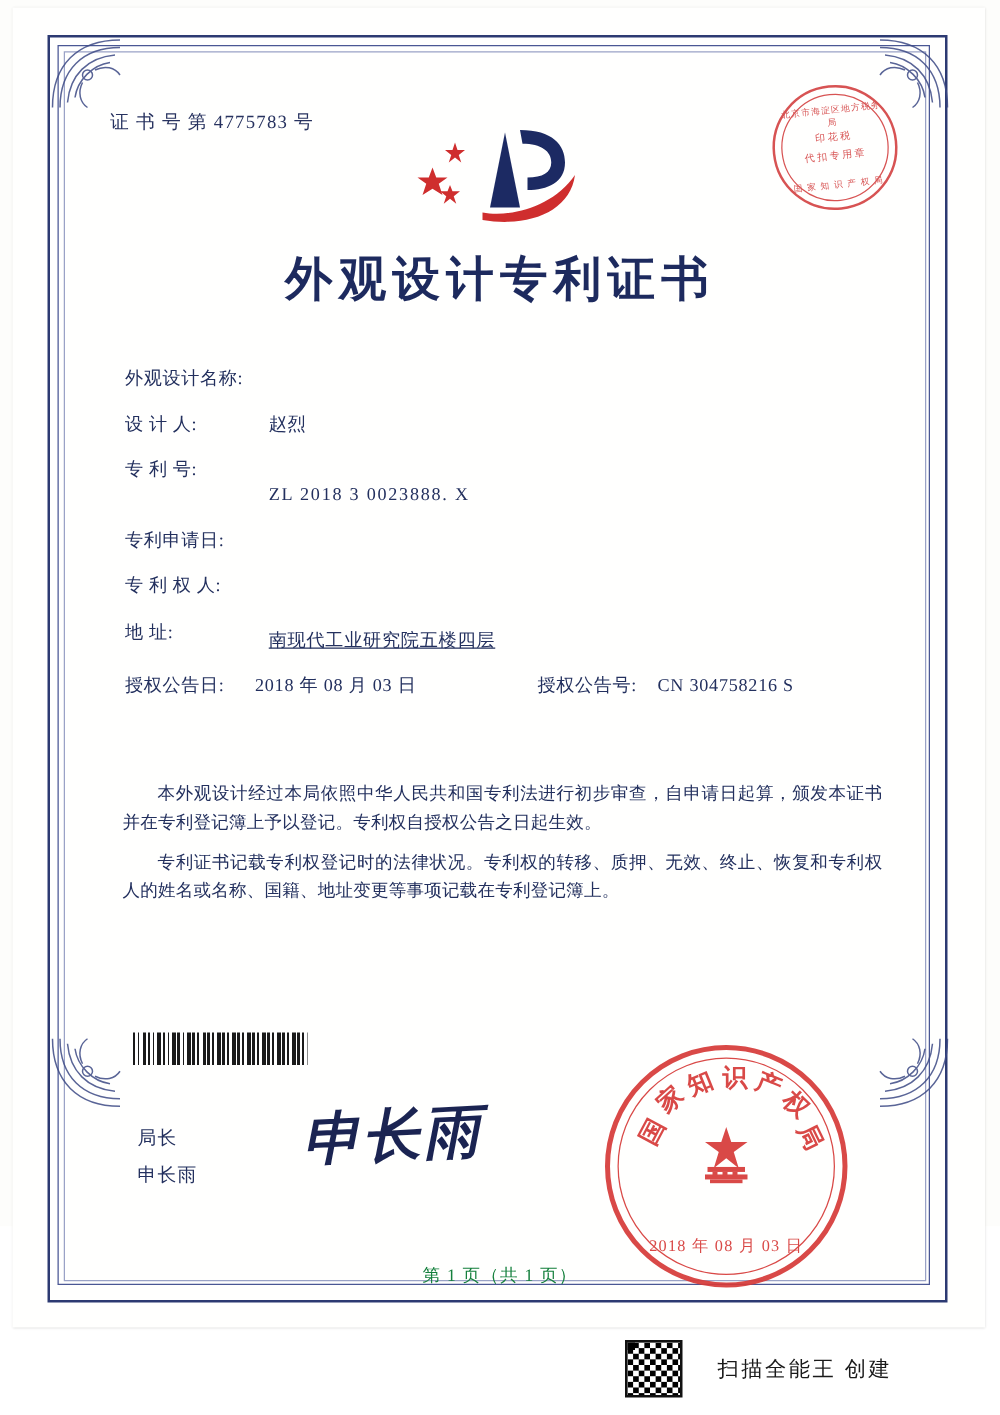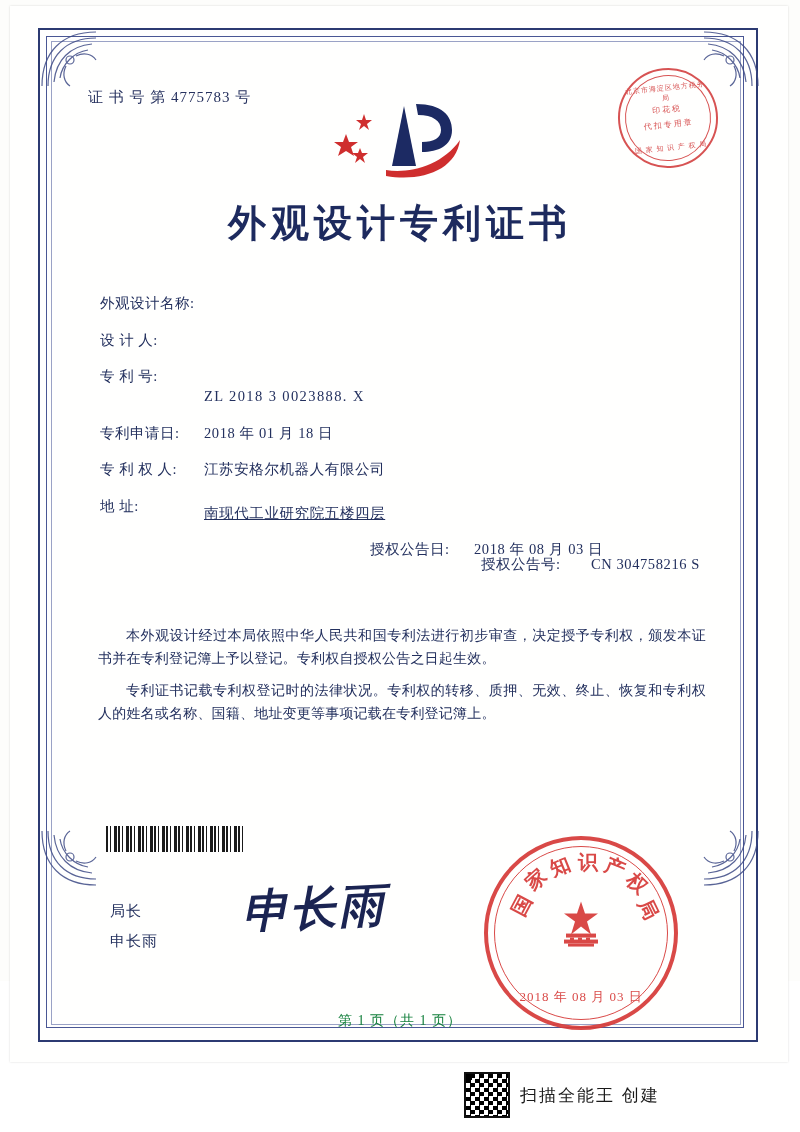--- a/index.html
+++ b/index.html
@@ -127,20 +127,21 @@
     left: 100px; top: 296px;
     width: 600px;
     font-size: 14.5px;
     line-height: 1;
     color: #23305e;
   }
   .field-row {
     display: flex;
     align-items: flex-start;
     margin-bottom: 22px;
+    gap: 11px;
   }
   .field-label {
     width: 104px;
     flex: 0 0 104px;
     letter-spacing: 0.5px;
     white-space: nowrap;
   }
   .field-value {
     flex: 1;
     letter-spacing: 0.6px;
@@ -149,26 +150,25 @@
     letter-spacing: 1.4px;
     margin-top: 20px;
   }
   .addr-second {
     margin-top: 7px;
     letter-spacing: 0.6px;
     text-decoration: underline;
   }
   .two-col {
     display: flex;
-    align-items: flex-end;
+    align-items: flex-start;
     margin-bottom: 32px;
-    flex-direction: column;
   }
   .two-col .col-left { width: 330px; display:flex; }
-  .two-col .col-right { display:flex;gap:14px; }
+  .two-col .col-right { display:flex; }
   .two-col .col-right .field-label { width: 96px; flex: 0 0 96px; }
 
   
   .body-text {
     position: absolute;
     left: 98px; top: 624px;
     width: 608px;
     font-size: 14px;
     line-height: 23px;
     text-align: justify;
@@ -262,24 +262,24 @@
     top: 1012px;
     text-align: center;
     font-size: 14px;
     letter-spacing: 1px;
     color: #15803d;
   }
 
   
   .watermark {
     position: absolute;
-    left: 464px; top: 1072px;
+    left: 500px; top: 1072px;
     display: flex;
     align-items: center;
-    gap: 10px;
+    gap: 28px;
   }
   .qr {
     width: 46px; height: 46px;
     background:
       linear-gradient(90deg,#000 0 6px,transparent 6px 100%) 0 0/100% 6px no-repeat,
       repeating-conic-gradient(#000 0% 25%, #fff 0% 50%) 0 0/9px 9px;
     border: 2px solid #111;
     box-sizing: border-box;
   }
   .wm-text {
@@ -381,35 +381,34 @@
   <div class="doc-title">外观设计专利证书</div>
 
   <div class="fields">
 
     <div class="field-row">
       <div class="field-label">外观设计名称:</div>
     </div>
 
     <div class="field-row">
       <div class="field-label">设  计  人:</div>
+      <div class="field-value">赵烈</div>
     </div>
 
     <div class="field-row">
       <div class="field-label">专  利  号:</div>
       <div class="field-value mono-ish">ZL 2018 3 0023888. X</div>
     </div>
 
     <div class="field-row">
       <div class="field-label">专利申请日:</div>
-      <div class="field-value">2018 年 01 月 18 日</div>
     </div>
 
     <div class="field-row">
       <div class="field-label">专 利 权 人:</div>
-      <div class="field-value">江苏安格尔机器人有限公司</div>
     </div>
 
     <div class="field-row">
       <div class="field-label">地      址:</div>
       <div class="field-value">
         <div class="addr-second">南现代工业研究院五楼四层</div>
       </div>
     </div>
 
     <div class="two-col">
@@ -418,21 +417,21 @@
         <div class="field-value">2018 年 08 月 03 日</div>
       </div>
       <div class="col-right">
         <div class="field-label">授权公告号:</div>
         <div class="field-value">CN 304758216 S</div>
       </div>
     </div>
   </div>
 
   <div class="body-text">
-    <p>本外观设计经过本局依照中华人民共和国专利法进行初步审查，决定授予专利权，颁发本证书并在专利登记簿上予以登记。专利权自授权公告之日起生效。</p>
+    <p>本外观设计经过本局依照中华人民共和国专利法进行初步审查，自申请日起算，颁发本证书并在专利登记簿上予以登记。专利权自授权公告之日起生效。</p>
     <p>专利证书记载专利权登记时的法律状况。专利权的转移、质押、无效、终止、恢复和专利权人的姓名或名称、国籍、地址变更等事项记载在专利登记簿上。</p>
   </div>
 
   <div class="barcode"></div>
 
   <div class="sig-label">
     <div>局长</div>
     <div>申长雨</div>
   </div>
   <div class="sig-script">申长雨</div>

